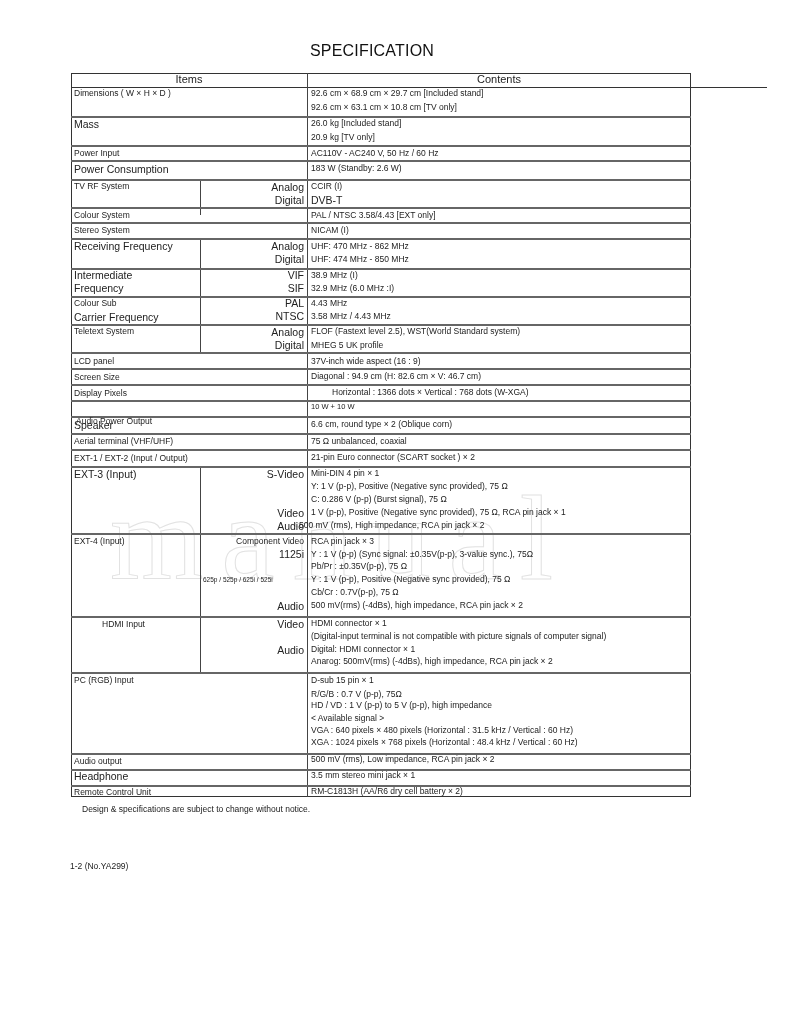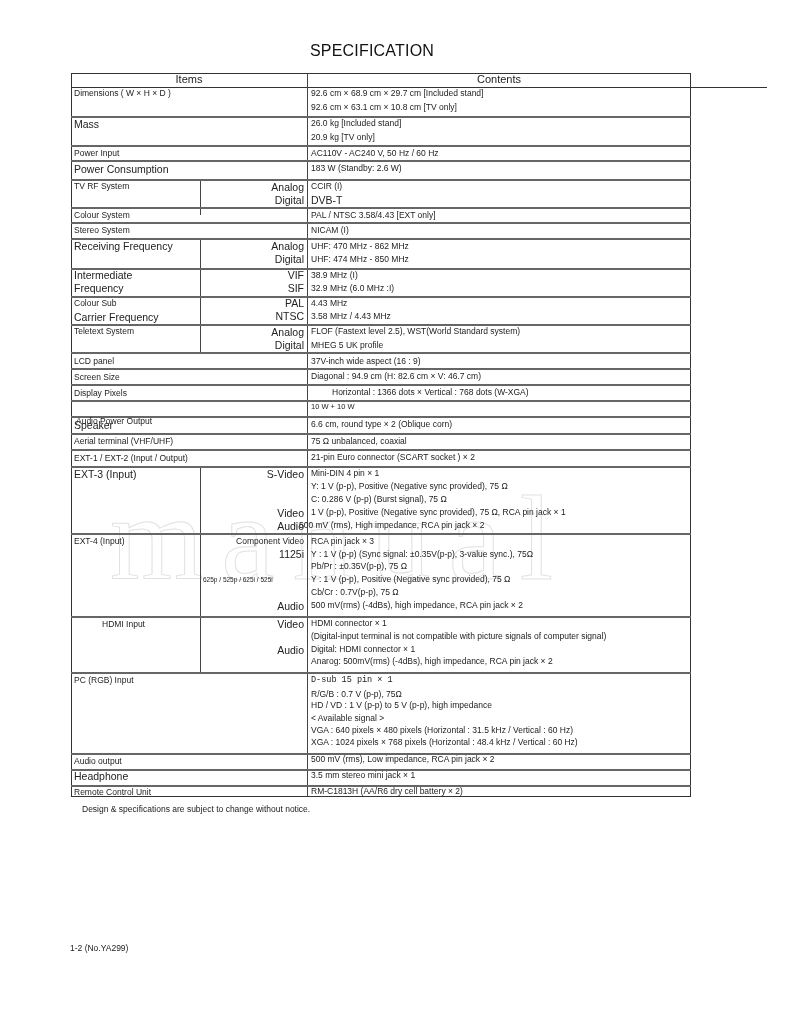--- a/index.html
+++ b/index.html
@@ -17,21 +17,21 @@
   .hline { position:absolute; background:#666; height:1.5px; left:71px; width:620px; }
   .t { position:absolute; white-space:nowrap; line-height:12px; }
   .s { font-size:8.5px; }
   .m { font-size:10.5px; }
   .r { text-align:right; }
   .c { font-size:8.5px; color:#222; }
   .watermark { position:absolute; left:110px; top:470px; font-size:120px;
                font-family:"Liberation Serif", serif; color:transparent;
                -webkit-text-stroke:1px #e2e2e2; letter-spacing:18px; pointer-events:none; }
   .foot-note { position:absolute; left:82px; top:804px; font-size:8.5px; }
-  .page-no { position:absolute; left:70px; top:943px; font-size:8.5px;text-align:center; }
+  .page-no { position:absolute; left:70px; top:861px; font-size:8.5px;text-align:center; }
 </style>
 </head>
 <body>
 
 <div class="watermark">manual</div>
 
 <div class="title">SPECIFICATION</div>
 
 <div class="tbl"></div>
 <div class="hdr">
@@ -167,21 +167,21 @@
 
 <div class="t s" style="left:74px;top:618px;margin-left:28px;">HDMI Input</div>
 <div class="t m r" style="right:496px;top:618px;">Video</div>
 <div class="t m r" style="right:496px;top:644px;">Audio</div>
 <div class="t c" style="left:311px;top:617px;">HDMI connector × 1</div>
 <div class="t c" style="left:311px;top:630px;">(Digital-input terminal is not compatible with picture signals of computer signal)</div>
 <div class="t c" style="left:311px;top:643px;">Digital: HDMI connector × 1</div>
 <div class="t c" style="left:311px;top:655px;">Anarog: 500mV(rms) (-4dBs), high impedance, RCA pin jack × 2</div>
 
 <div class="t s" style="left:74px;top:674px;">PC (RGB) Input</div>
-<div class="t c" style="left:311px;top:674px;font-family:Liberation Mono, monospace;">D-sub 15 pin × 1</div>
+<div class="t c" style="left:311px;top:674px;">D-sub 15 pin × 1</div>
 <div class="t c" style="left:311px;top:688px;">R/G/B : 0.7 V (p-p), 75Ω</div>
 <div class="t c" style="left:311px;top:699px;">HD / VD : 1 V (p-p) to 5 V (p-p), high impedance</div>
 <div class="t c" style="left:311px;top:712px;">&lt; Available signal &gt;</div>
 <div class="t c" style="left:311px;top:724px;">VGA : 640 pixels × 480 pixels (Horizontal : 31.5 kHz / Vertical : 60 Hz)</div>
 <div class="t c" style="left:311px;top:736px;">XGA : 1024 pixels × 768 pixels (Horizontal : 48.4 kHz / Vertical : 60 Hz)</div>
 
 <div class="t s" style="left:74px;top:755px;">Audio output</div>
 <div class="t c" style="left:311px;top:753px;">500 mV (rms), Low impedance, RCA pin jack × 2</div>
 
 <div class="t m" style="left:74px;top:770px;">Headphone</div>

